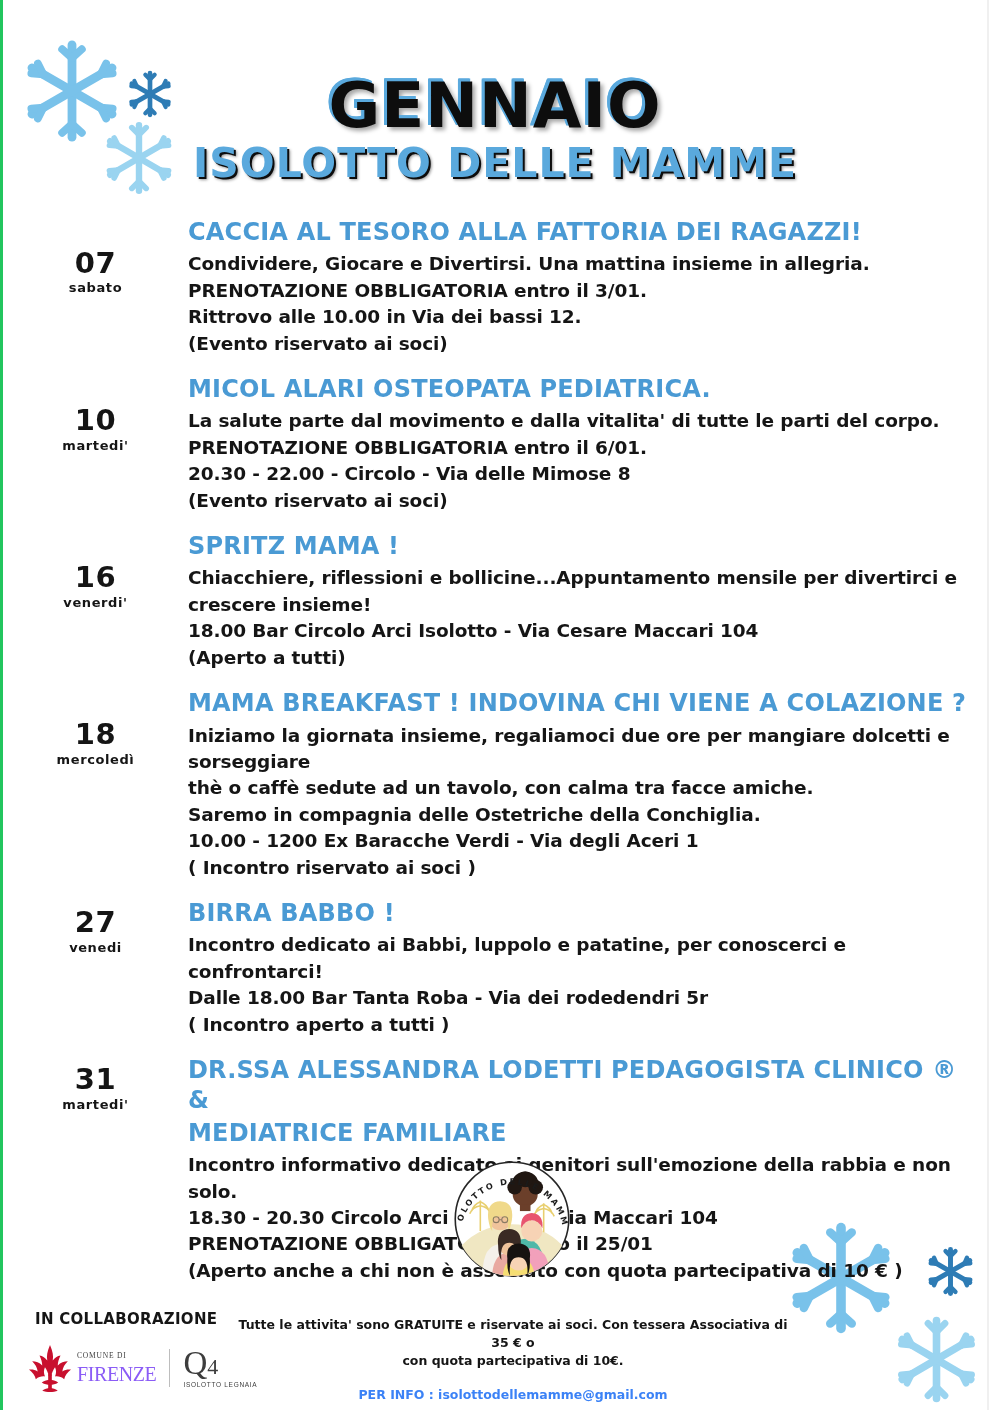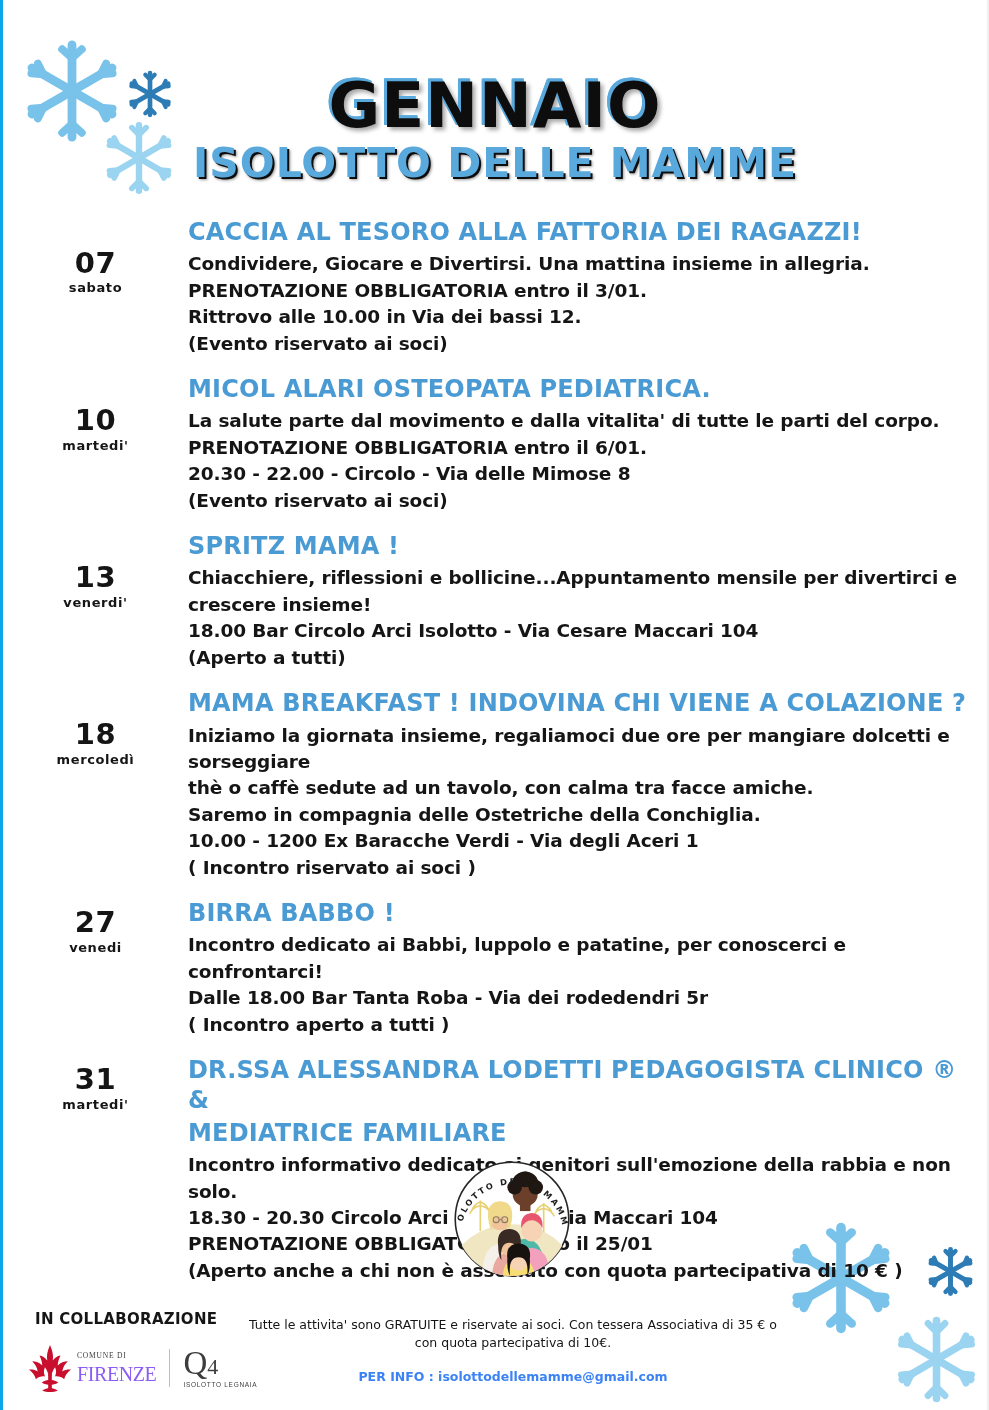--- a/index.html
+++ b/index.html
@@ -8,21 +8,21 @@
     background: #f2f2f2;
   }
   #poster {
     position: relative;
     width: 989px;
     height: 1410px;
     background: #ffffff;
     overflow: hidden;
     font-family: "Liberation Sans", sans-serif;
     box-sizing: border-box;
-    border-left: 3px solid #0ea5e9;
+    border-left: 3px solid #22c55e;
     border-right: 2px solid #f0f0f0;
   }
 
   
   .flakes { position: absolute; pointer-events: none; }
   .flakes.tl { left: 6px;  top: 28px; }
   .flakes.br { left: 768px; top: 1218px; }
   .flake { position: absolute; }
 
   
@@ -187,21 +187,21 @@
     text-align: center;
   }
   #footer-notes {
     position: absolute;
     left: 230px; top: 16px;
     width: 560px;
     text-align: center;
   }
   #footer-notes .note {
     font-family: "DejaVu Sans", sans-serif;
-    font-weight: normal;
+    font-weight: bold;
     font-size: 12.5px;
     color: #151515;
     line-height: 1.45;
   }
   #footer-notes .info {
     font-family: "DejaVu Sans", sans-serif;
     font-weight: bold;
     font-size: 12.5px;
     color: #3b82f6;
     margin-top: 17px;
@@ -374,21 +374,21 @@
         <div class="ev-title">MICOL ALARI OSTEOPATA PEDIATRICA.</div>
         <div class="ev-line">La salute parte dal movimento e dalla vitalita' di tutte le parti del corpo.</div>
         <div class="ev-line">PRENOTAZIONE OBBLIGATORIA entro il 6/01.</div>
         <div class="ev-line">20.30 - 22.00 - Circolo - Via delle Mimose 8</div>
         <div class="ev-line">(Evento riservato ai soci)</div>
       </div>
     </div>
 
     <div class="event-row">
       <div class="date-col">
-        <div class="day-num">13</div>
+        <div class="day-num">16</div>
         <div class="day-name">venerdi'</div>
       </div>
       <div class="text-col">
         <div class="ev-title">SPRITZ MAMA !</div>
         <div class="ev-line">Chiacchiere, riflessioni e bollicine...Appuntamento mensile per divertirci e</div>
         <div class="ev-line">crescere insieme!</div>
         <div class="ev-line">18.00 Bar Circolo Arci Isolotto - Via Cesare Maccari 104</div>
         <div class="ev-line">(Aperto a tutti)</div>
       </div>
     </div>

